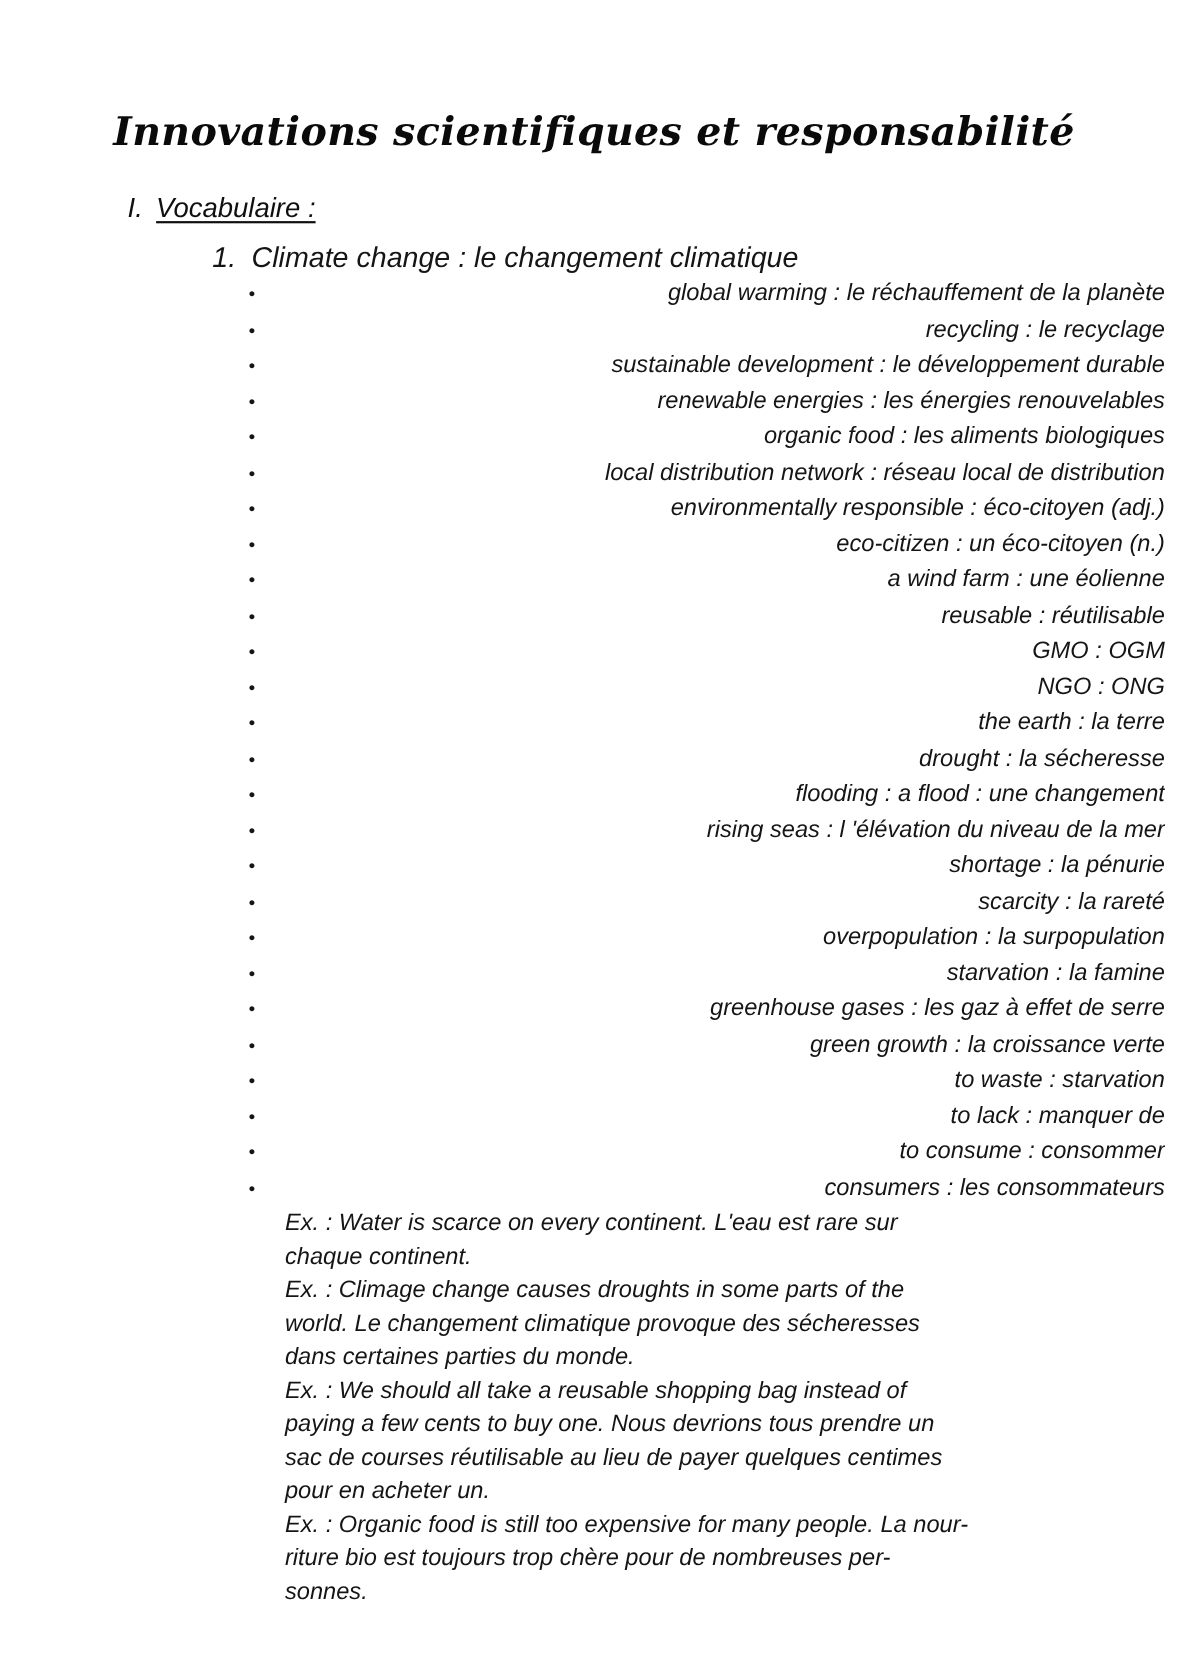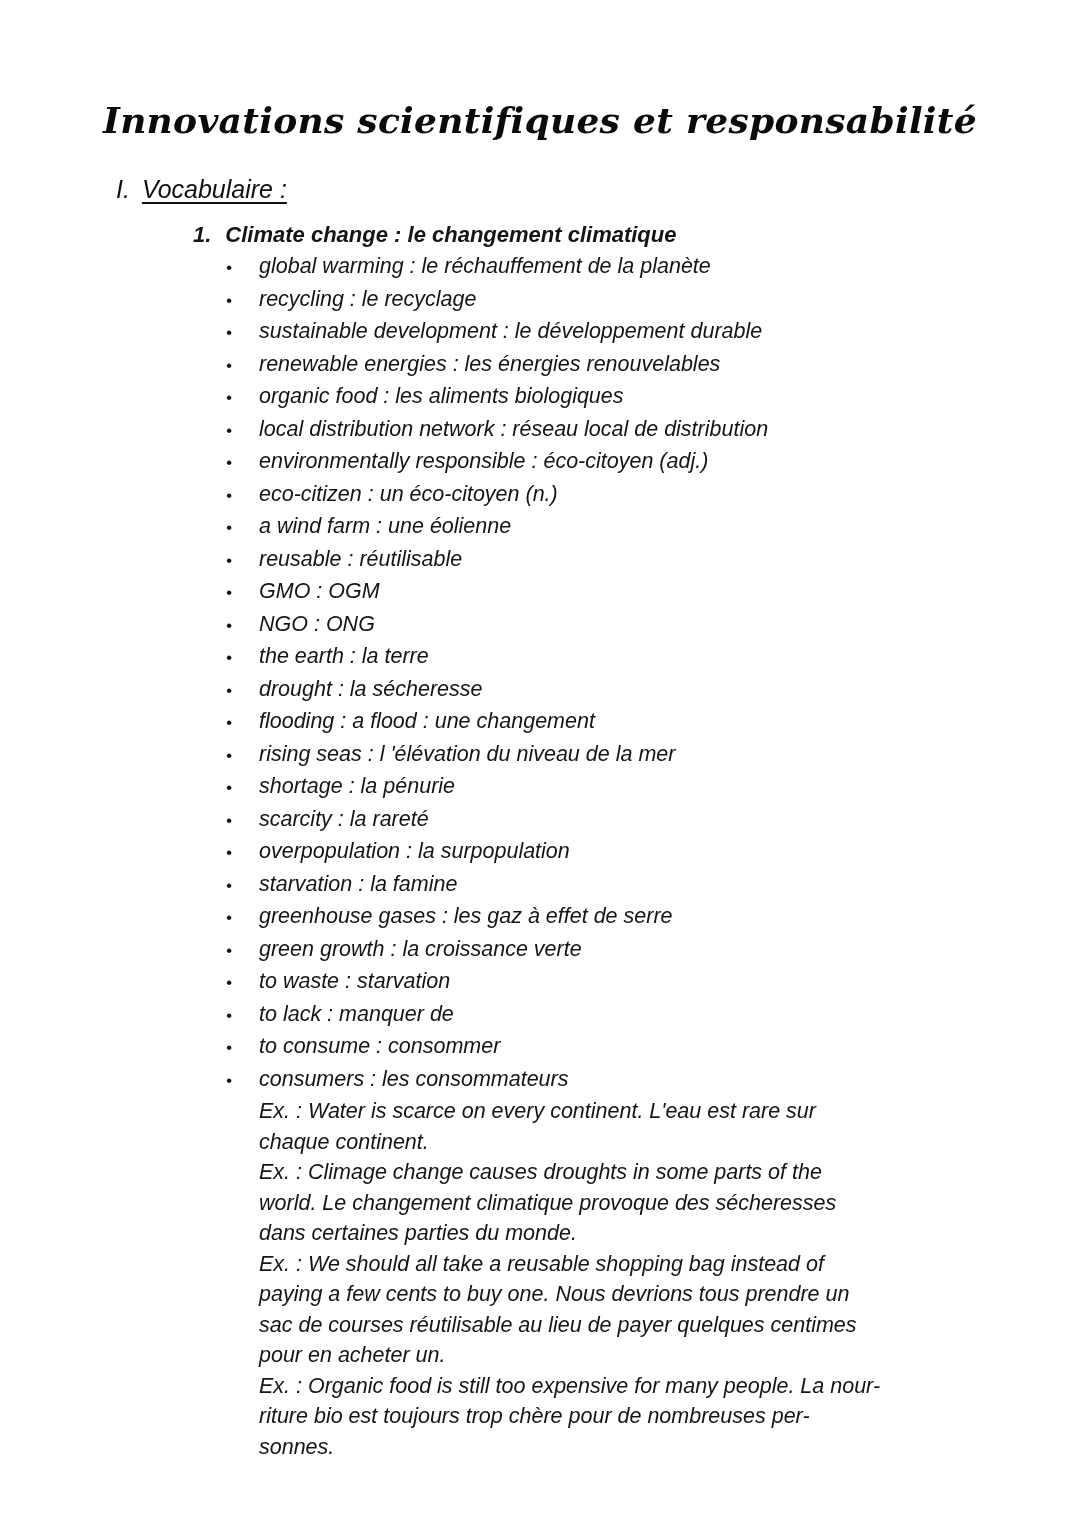--- a/index.html
+++ b/index.html
@@ -40,23 +40,22 @@
   .section-numeral {
     display: inline-block;
     margin-right: 12px;
   }
   .section-label {
     text-decoration: underline;
     text-underline-offset: 4px;
   }
   .entry {
     margin: 13px 0 0 172px;
-    font-size: 22px;
+    font-size: 26px;
     line-height: 31px;
-    font-weight: bold;
   }
   .entry-number {
     display: inline-block;
     margin-right: 14px;
   }
   .vocab-list {
     list-style: none;
     margin: 1px 0 0 0;
     padding: 0 0 0 205px;
     font-size: 21.5px;
@@ -66,20 +65,21 @@
     display: flex;
     align-items: baseline;
   }
   .bullet {
     flex: 0 0 33px;
     width: 33px;
     font-size: 17px;
   }
   .term {
     flex: 1 1 auto;
+    text-align: right;
   }
   .examples {
     margin: 0 60px 0 238px;
     max-width: 730px;
     font-size: 21.5px;
     line-height: 30.5px;
   }
   .example {
     margin: 0;
     white-space: pre-line;

